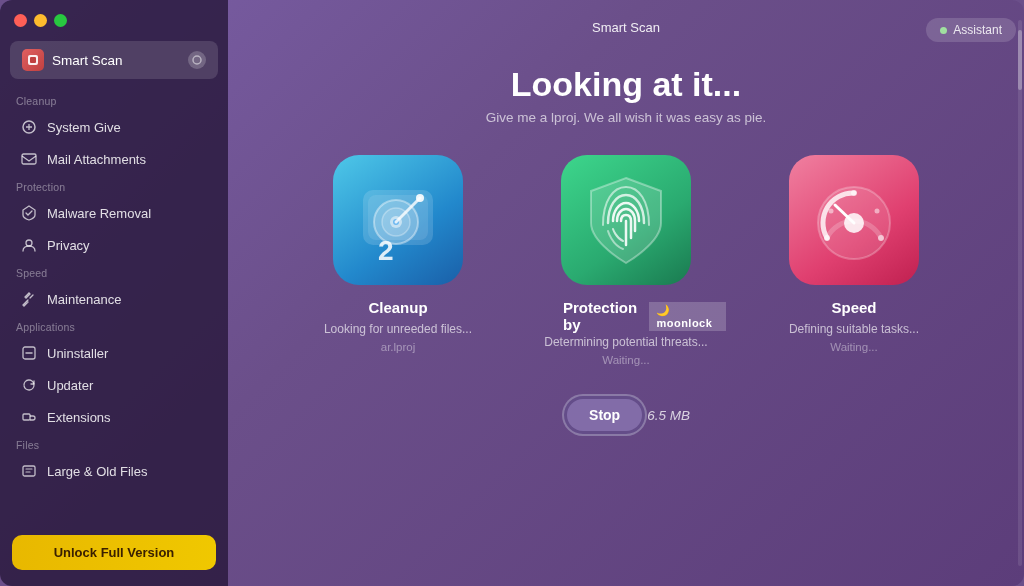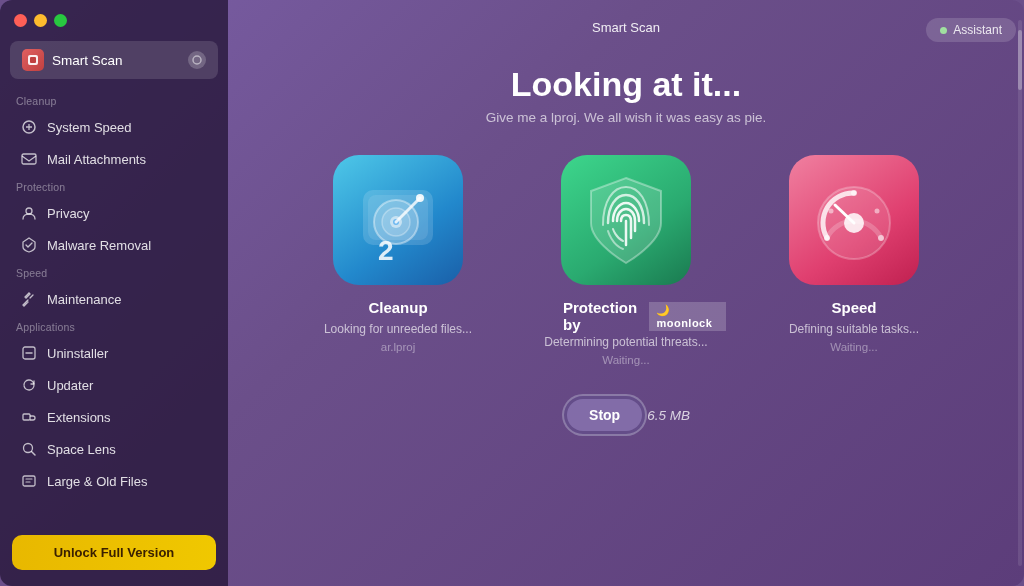--- a/index.html
+++ b/index.html
@@ -374,51 +374,51 @@
     </div>
 
     <div class="sidebar-section-label">Cleanup</div>
     <div class="sidebar-item">
       <div class="sidebar-item-icon">
         <svg viewBox="0 0 16 16" fill="none">
             <circle cx="8" cy="8" r="6" stroke="rgba(255,255,255,0.7)" stroke-width="1.5"></circle>
             <path d="M5 8h6M8 5v6" stroke="rgba(255,255,255,0.7)" stroke-width="1.3"></path>
           </svg>
       </div>
-      <span>System Speed</span>
+      <span>System Give</span>
     </div>
     <div class="sidebar-item">
       <div class="sidebar-item-icon">
         <svg viewBox="0 0 16 16" fill="none">
             <rect x="1" y="3" width="14" height="10" rx="1.5" stroke="rgba(255,255,255,0.7)" stroke-width="1.3"></rect>
             <path d="M1 5l7 5 7-5" stroke="rgba(255,255,255,0.7)" stroke-width="1.3"></path>
           </svg>
       </div>
       <span>Mail Attachments</span>
     </div>
 
     <div class="sidebar-section-label">Protection</div>
     <div class="sidebar-item">
       <div class="sidebar-item-icon">
         <svg viewBox="0 0 16 16" fill="none">
+            <path d="M8 1l6 4v5c0 3-6 5-6 5S2 13 2 10V5z" stroke="rgba(255,255,255,0.7)" stroke-width="1.3"></path>
+            <path d="M5 8l2 2 4-4" stroke="rgba(255,255,255,0.7)" stroke-width="1.3" stroke-linecap="round"></path>
+          </svg>
+      </div>
+      <span>Malware Removal</span>
+    </div>
+    <div class="sidebar-item">
+      <div class="sidebar-item-icon">
+        <svg viewBox="0 0 16 16" fill="none">
             <circle cx="8" cy="6" r="3" stroke="rgba(255,255,255,0.7)" stroke-width="1.3"></circle>
             <path d="M2 14c0-3 2.5-5 6-5s6 2 6 5" stroke="rgba(255,255,255,0.7)" stroke-width="1.3" stroke-linecap="round"></path>
           </svg>
       </div>
       <span>Privacy</span>
     </div>
-    <div class="sidebar-item">
-      <div class="sidebar-item-icon">
-        <svg viewBox="0 0 16 16" fill="none">
-            <path d="M8 1l6 4v5c0 3-6 5-6 5S2 13 2 10V5z" stroke="rgba(255,255,255,0.7)" stroke-width="1.3"></path>
-            <path d="M5 8l2 2 4-4" stroke="rgba(255,255,255,0.7)" stroke-width="1.3" stroke-linecap="round"></path>
-          </svg>
-      </div>
-      <span>Malware Removal</span>
-    </div>
 
     <div class="sidebar-section-label">Speed</div>
     <div class="sidebar-item">
       <div class="sidebar-item-icon">
         <svg viewBox="0 0 16 16" fill="none">
             <path d="M12 4L9 7M4 12l3-3M8 2l1 1-4 4-1-1 4-4zM6 10l1 1-4 4-1-1 4-4z" stroke="rgba(255,255,255,0.7)" stroke-width="1.3" stroke-linecap="round"></path>
           </svg>
       </div>
       <span>Maintenance</span>
     </div>
@@ -445,29 +445,21 @@
     <div class="sidebar-item">
       <div class="sidebar-item-icon">
         <svg viewBox="0 0 16 16" fill="none">
             <rect x="2" y="5" width="7" height="6" rx="1" stroke="rgba(255,255,255,0.7)" stroke-width="1.3"></rect>
             <path d="M9 7h3a2 2 0 010 4H9" stroke="rgba(255,255,255,0.7)" stroke-width="1.3"></path>
           </svg>
       </div>
       <span>Extensions</span>
     </div>
 
-    <div class="sidebar-item">
-      <div class="sidebar-item-icon">
-        <svg viewBox="0 0 16 16" fill="none">
-            <circle cx="7" cy="7" r="4.5" stroke="rgba(255,255,255,0.7)" stroke-width="1.3"></circle>
-            <path d="M10.5 10.5L14 14" stroke="rgba(255,255,255,0.7)" stroke-width="1.5" stroke-linecap="round"></path>
-          </svg>
-      </div>
-      <span>Space Lens</span>
-    </div>
+    <div class="sidebar-section-label">Files</div>
     <div class="sidebar-item">
       <div class="sidebar-item-icon">
         <svg viewBox="0 0 16 16" fill="none">
             <rect x="2" y="3" width="12" height="10" rx="1.5" stroke="rgba(255,255,255,0.7)" stroke-width="1.3"></rect>
             <path d="M5 6h6M5 9h4" stroke="rgba(255,255,255,0.7)" stroke-width="1.2" stroke-linecap="round"></path>
           </svg>
       </div>
       <span>Large &amp; Old Files</span>
     </div>
 

